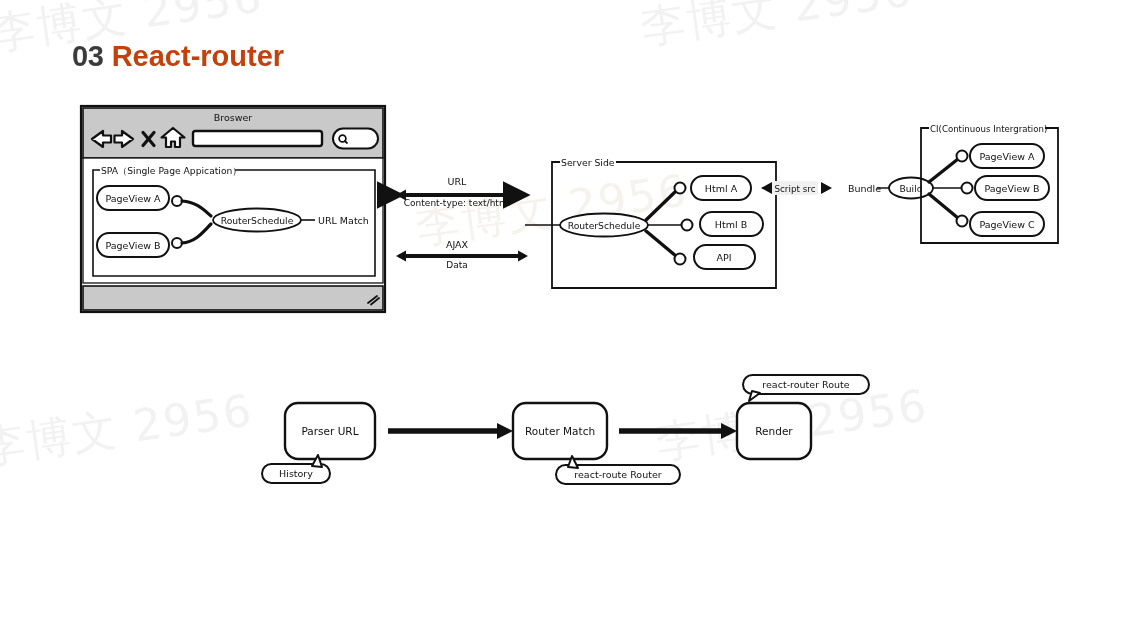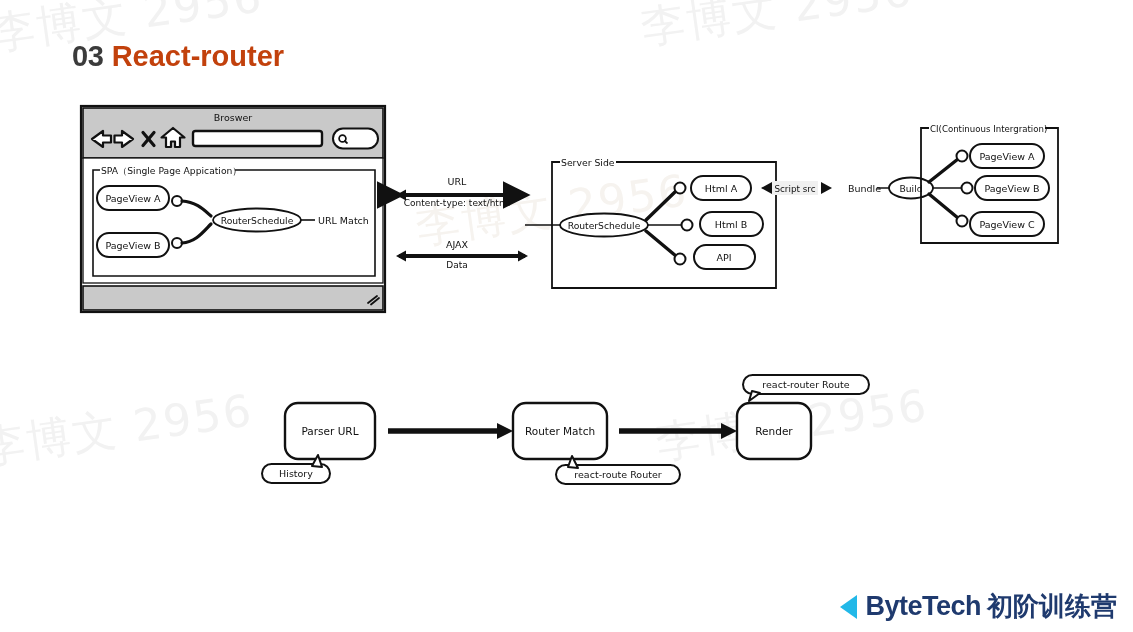--- a/index.html
+++ b/index.html
@@ -289,21 +289,14 @@
 
       <g>
         <rect x="743" y="375" width="126" height="19" rx="9.5" fill="#fff" stroke="#111" stroke-width="2"></rect>
         <path d="M752,391 L749,401 L760,393 Z" fill="#fff" stroke="#111" stroke-width="2" stroke-linejoin="round"></path>
         <text x="806" y="388" text-anchor="middle" font-family="DejaVu Sans, sans-serif" font-size="9.5" fill="#111">react-router Route</text>
       </g>
     </g>
   </svg>
 
 
-  <div id="footer">
-    <svg class="logo-mark" width="22" height="28" viewBox="0 0 22 28">
-      <path d="M20,2 L20,26 L3,14 Z" fill="#22b8e8"></path>
-    </svg>
-    <span class="brand">ByteTech</span>
-    <span class="cn">初阶训练营</span>
-  </div>
 
 </div>
 
 </body></html>

